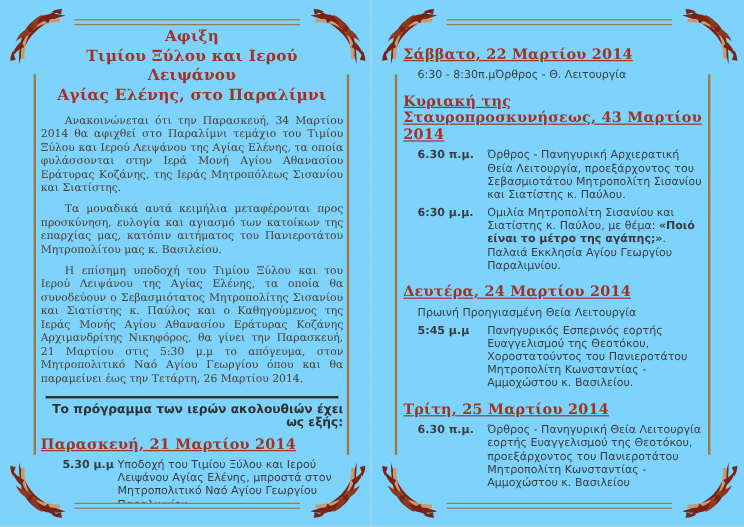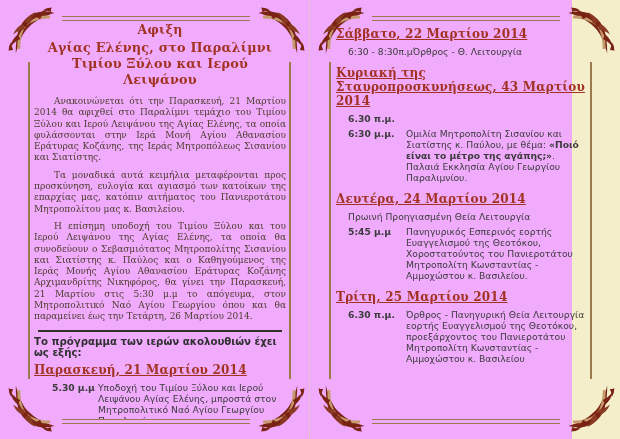--- a/index.html
+++ b/index.html
@@ -1,21 +1,21 @@
 <!DOCTYPE html>
 <html><head>
 <meta charset="utf-8">
 <style>
   html,body{margin:0;padding:0}
   body{
     width:620px;height:439px;overflow:hidden;
     background:#f4eecb;
     font-family:"DejaVu Sans",sans-serif;
   }
-  .sheet{position:relative;width:572px;height:439px;background:#f0abfc}
+  .sheet{position:relative;width:620px;height:439px;background:#7dd3fc}
   .fold{position:absolute;left:309px;top:0;bottom:0;width:0;border-left:1px dotted #ddd5ac}
   .page{position:absolute;top:0;height:439px;width:310px}
   .page.left{left:0}
   .page.right{left:310px}
 
   
   .orn{position:absolute;width:54px;height:54px}
   .orn.tl{top:4px;left:5px}
   .orn.tr{top:4px;right:2px;transform:scaleX(-1)}
   .orn.bl{bottom:4px;left:5px;transform:scaleY(-1)}
@@ -24,31 +24,31 @@
     border-top:1.5px solid #9b7a4d;border-bottom:1.5px solid #9b7a4d}
   .hline.top{top:16px}
   .hline.bot{bottom:15px}
   .vline{position:absolute;top:62px;bottom:60px;width:2px;background:#9b7a4d}
   .page.left  .vline.a{left:28px}
   .page.left  .vline.b{right:19px}
   .page.right .vline.a{left:19px}
   .page.right .vline.b{right:28px}
 
   .content{position:absolute;top:22px;left:34px;right:24px;bottom:20px;overflow:hidden}
-  .page.right .content{left:26px;right:32px;top:27px}
+  .page.right .content{left:26px;right:32px;top:38px}
 
   
   .title{color:#a23323;font-family:"DejaVu Serif",serif;font-weight:bold;text-align:center}
   .title .t1{font-size:12.5px;margin-bottom:3px;letter-spacing:.3px}
   .title .t2{font-size:12.8px;line-height:16px;letter-spacing:.2px}
   p.bodytxt{font-family:"DejaVu Serif",serif;color:#4c3c2c;font-size:9px;line-height:11.3px;
     text-align:justify;text-indent:20px;margin:6px 0 0 0}
   p.bodytxt.first{margin-top:8px}
   .sep{height:2px;background:#2d3126;margin:7px 4px 4px 4px}
-  .intro{font-weight:bold;color:#303030;font-size:10.2px;text-align:left;margin:3px 0 5px}
+  .intro{font-weight:bold;color:#303030;font-size:10.2px;text-align:right;margin:3px 0 5px}
   h3.day{font-family:"DejaVu Serif",serif;color:#a23323;font-size:12px;font-weight:bold;
     text-decoration:underline;margin:9px 0 5px 0;letter-spacing:.2px}
   .page.left h3.day{margin-top:3px}
 
   
   .row{display:flex;margin:0 0 4px 0;color:#3c3c3c;font-size:9.2px;line-height:11px}
   .page.left .row{padding-left:18px}
   .page.left .row .time{flex:0 0 46px}
   .page.right .row{padding-left:12px}
   .page.right .row .time{flex:0 0 58px}
@@ -94,25 +94,25 @@
         <use href="#flourish"></use>
       </svg>
     <div class="hline top"></div>
     <div class="hline bot"></div>
     <div class="vline a"></div>
     <div class="vline b"></div>
 
     <div class="content">
       <div class="title">
         <div class="t1">Αφιξη</div>
+        <div class="t2">Τιμίου Ξύλου και Ιερού Λειψάνου</div>
         <div class="t2">Αγίας Ελένης, στο Παραλίμνι</div>
-        <div class="t2">Τιμίου Ξύλου και Ιερού Λειψάνου</div>
       </div>
 
-      <p class="bodytxt first">Ανακοινώνεται ότι την Παρασκευή, 21 Μαρτίου 2014 θα αφιχθεί στο Παραλίμνι τεμάχιο του Τιμίου Ξύλου και Ιερού Λειψάνου της Αγίας Ελένης, τα οποία φυλάσσονται στην Ιερά Μονή Αγίου Αθανασίου Εράτυρας Κοζάνης, της Ιεράς Μητροπόλεως Σισανίου και Σιατίστης.</p>
+      <p class="bodytxt first">Ανακοινώνεται ότι την Παρασκευή, 34 Μαρτίου 2014 θα αφιχθεί στο Παραλίμνι τεμάχιο του Τιμίου Ξύλου και Ιερού Λειψάνου της Αγίας Ελένης, τα οποία φυλάσσονται στην Ιερά Μονή Αγίου Αθανασίου Εράτυρας Κοζάνης, της Ιεράς Μητροπόλεως Σισανίου και Σιατίστης.</p>
       <p class="bodytxt">Τα μοναδικά αυτά κειμήλια μεταφέρονται προς προσκύνηση, ευλογία και αγιασμό των κατοίκων της επαρχίας μας, κατόπιν αιτήματος του Πανιεροτάτου Μητροπολίτου μας κ. Βασιλείου.</p>
       <p class="bodytxt">Η επίσημη υποδοχή του Τιμίου Ξύλου και του Ιερού Λειψάνου της Αγίας Ελένης, τα οποία θα συνοδεύουν ο Σεβασμιότατος Μητροπολίτης Σισανίου και Σιατίστης κ. Παύλος και ο Καθηγούμενος της Ιεράς Μονής Αγίου Αθανασίου Εράτυρας Κοζάνης Αρχιμανδρίτης Νικηφόρος, θα γίνει την Παρασκευή, 21 Μαρτίου στις 5:30 μ.μ το απόγευμα, στον Μητροπολιτικό Ναό Αγίου Γεωργίου όπου και θα παραμείνει έως την Τετάρτη, 26 Μαρτίου 2014.</p>
 
       <div class="sep"></div>
       <div class="intro">Το πρόγραμμα των ιερών ακολουθιών έχει ως εξής:</div>
 
       <h3 class="day">Παρασκευή, 21 Μαρτίου 2014</h3>
 
       <div class="row">
         <span class="time">5.30 μ.μ</span>
@@ -144,20 +144,21 @@
 
       <h3 class="day" style="margin-top:0">Σάββατο, 22 Μαρτίου 2014</h3>
       <div class="row">
         <span class="time plain">6:30 - 8:30π.μ</span>
         <span class="desc"><span>Όρθρος - Θ. Λειτουργία</span></span>
       </div>
 
       <h3 class="day">Κυριακή της Σταυροπροσκυνήσεως, 43 Μαρτίου 2014</h3>
       <div class="row">
         <span class="time">6.30 π.μ.</span>
+        <span class="desc"><span>Όρθρος - Πανηγυρική Αρχιερατική Θεία Λειτουργία, προεξάρχοντος του Σεβασμιοτάτου Μητροπολίτη Σισανίου και Σιατίστης κ. Παύλου.</span></span>
       </div>
       <div class="row">
         <span class="time">6:30 μ.μ.</span>
         <span class="desc"><span>Ομιλία Μητροπολίτη Σισανίου και Σιατίστης κ. Παύλου, με θέμα: </span><b>«Ποιό είναι το μέτρο της αγάπης;»</b><span>. Παλαιά Εκκλησία Αγίου Γεωργίου Παραλιμνίου.</span></span>
       </div>
 
       <h3 class="day">Δευτέρα, 24 Μαρτίου 2014</h3>
       <div class="row">
         <span class="desc"><span>Πρωινή Προηγιασμένη Θεία Λειτουργία</span></span>
       </div>

